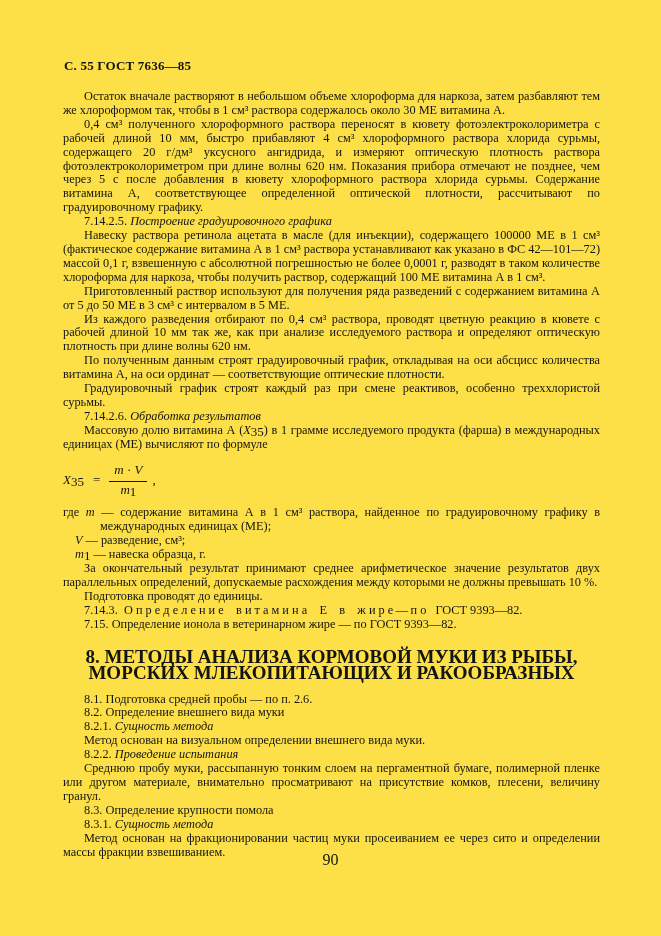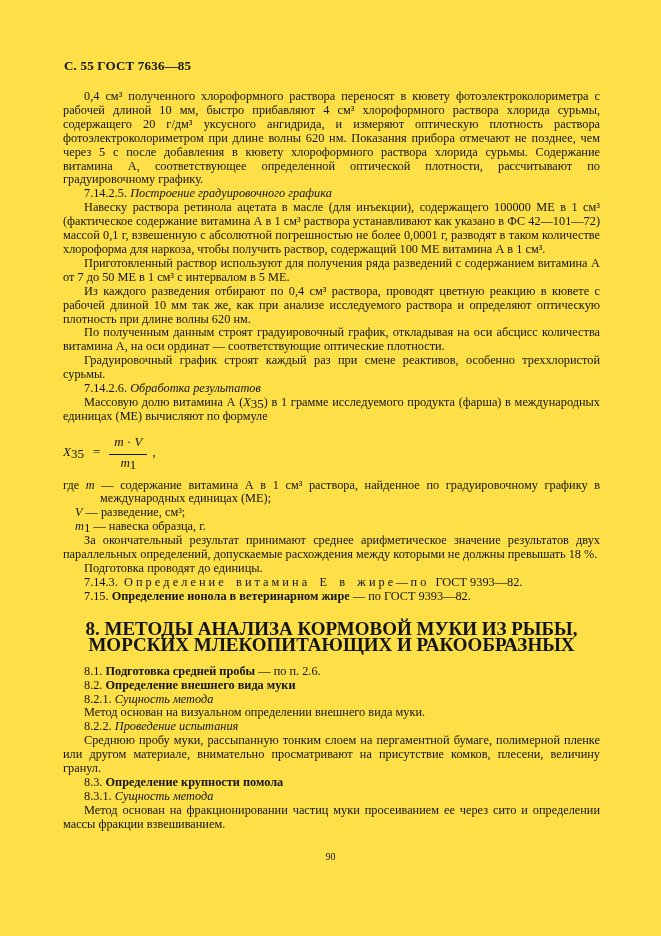--- a/index.html
+++ b/index.html
@@ -15,72 +15,73 @@
     position:absolute;left:64px;top:58px;
     font-size:13px;font-weight:bold;letter-spacing:.2px;
   }
   .content{
     position:absolute;left:63px;top:90px;width:537px;
     font-size:12.3px;line-height:13.9px;
   }
   .para{text-align:justify;margin:0;}
   .indent{text-indent:21px;}
   .para i{}
-  .para b{font-weight:bold;}
+  .para b{font-weight:normal;}
   sub{font-size:13px;line-height:0;vertical-align:-2px;}
   .where-first{padding-left:37px;text-indent:-37px;}
   .where{padding-left:12px;}
   .section-title{
     text-align:center;font-weight:bold;font-size:19px;line-height:16.5px;
     margin-top:17px;margin-bottom:11px;
   }
   .formula{
     display:flex;align-items:center;
     margin:11px 0 9px 0;font-size:13px;
   }
   .formula .f-lhs{font-style:normal;}
   .formula .f-lhs i,.formula .frac i{font-style:italic;}
   .formula .f-eq{margin:0 9px;}
   .frac{display:inline-flex;flex-direction:column;text-align:center;vertical-align:middle;}
   .frac .num{border-bottom:1px solid #141414;padding:0 5px 5px 5px;}
   .frac .den{padding-top:1px;}
   .f-tail{margin-left:5px;}
   .page-number{
     position:absolute;left:0;top:851px;width:661px;
-    text-align:center;font-size:10px;
+    text-align:center;font-size:16px;
   }
 </style>
 </head>
 <body>
 
 <div class="sheet">
   <div class="doc-header">С. 55 ГОСТ 7636—85</div>
   <div class="content">
+      <div class="para indent">Остаток  вначале  растворяют  в  небольшом объеме хлороформа для наркоза, затем разбавляют тем же хлороформом так, чтобы в 1 см³ раствора содержалось около 30 МЕ витамина А.</div>
       <div class="para indent">0,4 см³ полученного хлороформного раствора переносят в кювету фотоэлектроколориметра с рабочей длиной 10 мм, быстро прибавляют 4 см³ хлороформного раствора хлорида сурьмы, содержащего 20 г/дм³ уксусного ангидрида, и измеряют оптическую плотность раствора фотоэлектроколориметром при длине волны 620 нм. Показания прибора отмечают не позднее, чем через 5 с после добавления в кювету хлороформного раствора хлорида сурьмы. Содержание витамина А, соответствующее определенной оптической плотности, рассчитывают по градуировочному графику.</div>
       <div class="para indent">7.14.2.5. <i>Построение градуировочного графика</i></div>
       <div class="para indent">Навеску раствора ретинола ацетата в масле (для инъекции), содержащего 100000 МЕ в 1 см³ (фактическое содержание витамина А в 1 см³ раствора устанавливают как указано в ФС 42—101—72) массой 0,1 г, взвешенную с абсолютной погрешностью не более 0,0001 г, разводят в таком количестве хлороформа для наркоза, чтобы получить раствор, содержащий 100 МЕ витамина А в 1 см³.</div>
-      <div class="para indent">Приготовленный  раствор  используют  для  получения ряда разведений с содержанием витамина А от 7 до 50 МЕ в 1 см³ с интервалом в 5 МЕ.</div>
+      <div class="para indent">Приготовленный  раствор  используют  для  получения ряда разведений с содержанием витамина А от 5 до 50 МЕ в 3 см³ с интервалом в 5 МЕ.</div>
       <div class="para indent">Из каждого разведения отбирают по 0,4 см³ раствора, проводят цветную реакцию в кювете с рабочей длиной 10 мм так же, как при анализе исследуемого раствора и определяют оптическую плотность при длине волны 620 нм.</div>
       <div class="para indent">По  полученным  данным  строят градуировочный график, откладывая на оси абсцисс количества витамина А, на оси ординат — соответствующие оптические плотности.</div>
       <div class="para indent">Градуировочный  график  строят  каждый раз при смене реактивов, особенно треххлористой сурьмы.</div>
       <div class="para indent">7.14.2.6. <i>Обработка результатов</i></div>
       <div class="para indent">Массовую долю витамина А (<i>X</i><sub>35</sub>) в 1 грамме исследуемого продукта (фарша) в международных единицах (МЕ) вычисляют по формуле</div>
       <div class="formula">
         <span class="f-lhs"><i>X</i><sub>35</sub></span>
         <span class="f-eq">=</span>
         <span class="frac">
           <span class="num"><i>m</i> · <i>V</i></span>
           <span class="den"><i>m</i><sub>1</sub></span>
         </span>
         <span class="f-tail">,</span>
       </div>
       <div class="para where-first">где <i>m</i> — содержание витамина А в 1 см³  раствора,  найденное по градуировочному графику в международных единицах (МЕ);</div>
       <div class="para where"><i>V</i>  —  разведение, см³;</div>
       <div class="para where"><i>m</i><sub>1</sub>  —  навеска образца, г.</div>
-      <div class="para indent">За окончательный  результат принимают среднее арифметическое значение результатов двух параллельных  определений,  допускаемые  расхождения  между  которыми  не  должны  превышать 18 %.</div>
+      <div class="para indent">За окончательный  результат принимают среднее арифметическое значение результатов двух параллельных  определений,  допускаемые  расхождения  между  которыми  не  должны  превышать 10 %.</div>
       <div class="para indent">Подготовка проводят до единицы.</div>
       <div class="para indent">7.14.3. О п р е д е л е н и е в и т а м и н а Е в ж и р е — п о  ГОСТ 9393—82.</div>
       <div class="para indent">7.15. <b>Определение ионола в ветеринарном жире</b> — по ГОСТ 9393—82.</div>
       <div class="section-title">
         <div>8. МЕТОДЫ АНАЛИЗА КОРМОВОЙ МУКИ ИЗ РЫБЫ,</div>
         <div>МОРСКИХ МЛЕКОПИТАЮЩИХ И РАКООБРАЗНЫХ</div>
       </div>
       <div class="para indent">8.1. <b>Подготовка средней пробы</b> — по п. 2.6.</div>
       <div class="para indent">8.2. <b>Определение внешнего вида муки</b></div>
       <div class="para indent">8.2.1. <i>Сущность метода</i></div>

